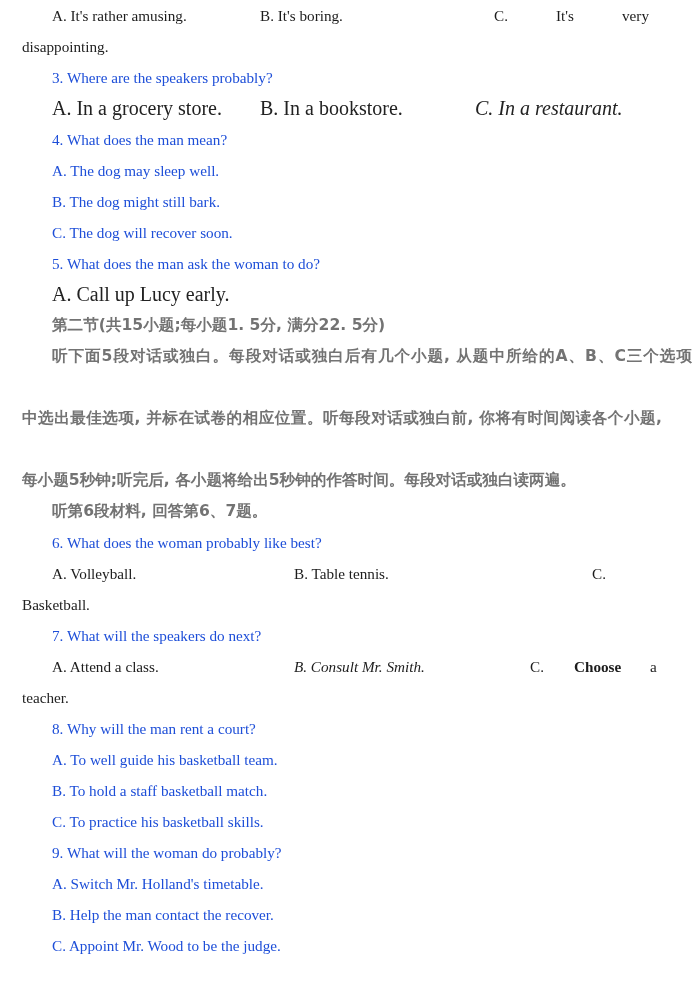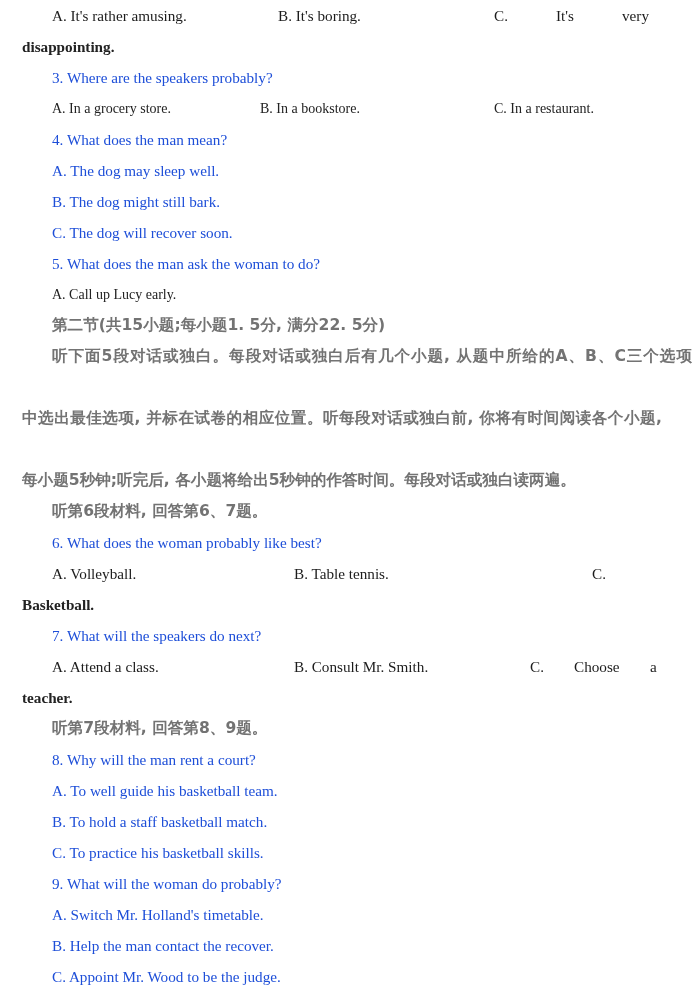--- a/index.html
+++ b/index.html
@@ -17,53 +17,52 @@
   }
   .page {
     position: absolute;
     left: 22px;
     top: 0;
     width: 640px;
     height: 707px;
   }
   
   .optrow {
-    font-size: 14px;
+    font-size: 20px;
     line-height: 31px;
     margin: 0;
     color: #222222;
     position: relative;
     height: 31px;
     white-space: nowrap;
   }
   .optrow .opt {
     position: absolute;
     top: 0;
   }
   .opt-a { left: 30px; }
   .opt-b { left: 238px; }
-  .opt-c { left: 472px; }
+  .opt-c { left: 453px; font-style: italic; }
 
   
   .line {
     font-size: 15.2px;
     line-height: 31px;
     margin: 0;
     padding-left: 30px;
     color: #1d4ed8;
     white-space: nowrap;
   }
   
   .cont {
     font-size: 15.2px;
     line-height: 31px;
     margin: 0;
     padding-left: 0;
     color: #222222;
-    font-weight: bold;
   }
   
   .zh {
     font-size: 15.6px;
     line-height: 31px;
     margin: 0;
     font-weight: bold;
     color: #737373;
     font-family: "DejaVu Sans", "Liberation Sans", sans-serif;
     letter-spacing: 0px;
@@ -89,21 +88,21 @@
   }
   .spread span { position: absolute; top: 0; }
 </style>
 </head>
 <body style="background-color: rgb(255, 255, 255);">
 
 <div class="page">
 
   <div class="spread">
     <span style="left:30px;">A. It's rather amusing.</span>
-    <span style="left:238px;margin-left:18px;">B. It's boring.</span>
+    <span style="left:238px;">B. It's boring.</span>
     <span style="left:472px;">C.</span>
     <span style="left:534px;">It's</span>
     <span style="left:600px;">very</span>
   </div>
   <div class="cont">disappointing.</div>
 
   <div class="line">3. Where are the speakers probably?</div>
 
   <div class="optrow">
     <span class="opt opt-a">A. In a grocery store.</span>
@@ -136,28 +135,27 @@
     <span style="left:30px;">A. Volleyball.</span>
     <span style="left:272px;text-align:center;">B. Table tennis.</span>
     <span style="left:570px;">C.</span>
   </div>
   <div class="cont">Basketball.</div>
 
   <div class="line">7. What will the speakers do next?</div>
 
   <div class="spread">
     <span style="left:30px;">A. Attend a class.</span>
-    <span style="left:272px;">B. Consult Mr. Smith.</span>
+    <span style="left:272px;font-style:italic;">B. Consult Mr. Smith.</span>
     <span style="left:508px;">C.</span>
-    <span style="left:552px;">Choose</span>
+    <span style="left:552px;font-weight:bold;">Choose</span>
     <span style="left:628px;">a</span>
   </div>
   <div class="cont">teacher.</div>
 
-  <div class="zh zh-indent">听第7段材料, 回答第8、9题。</div>
 
   <div class="line">8. Why will the man rent a court?</div>
   <div class="line">A. To well guide his basketball team.</div>
   <div class="line">B. To hold a staff basketball match.</div>
   <div class="line">C. To practice his basketball skills.</div>
 
   <div class="line">9. What will the woman do probably?</div>
   <div class="line">A. Switch Mr. Holland's timetable.</div>
   <div class="line">B. Help the man contact the recover.</div>
   <div class="line">C. Appoint Mr. Wood to be the judge.</div>

